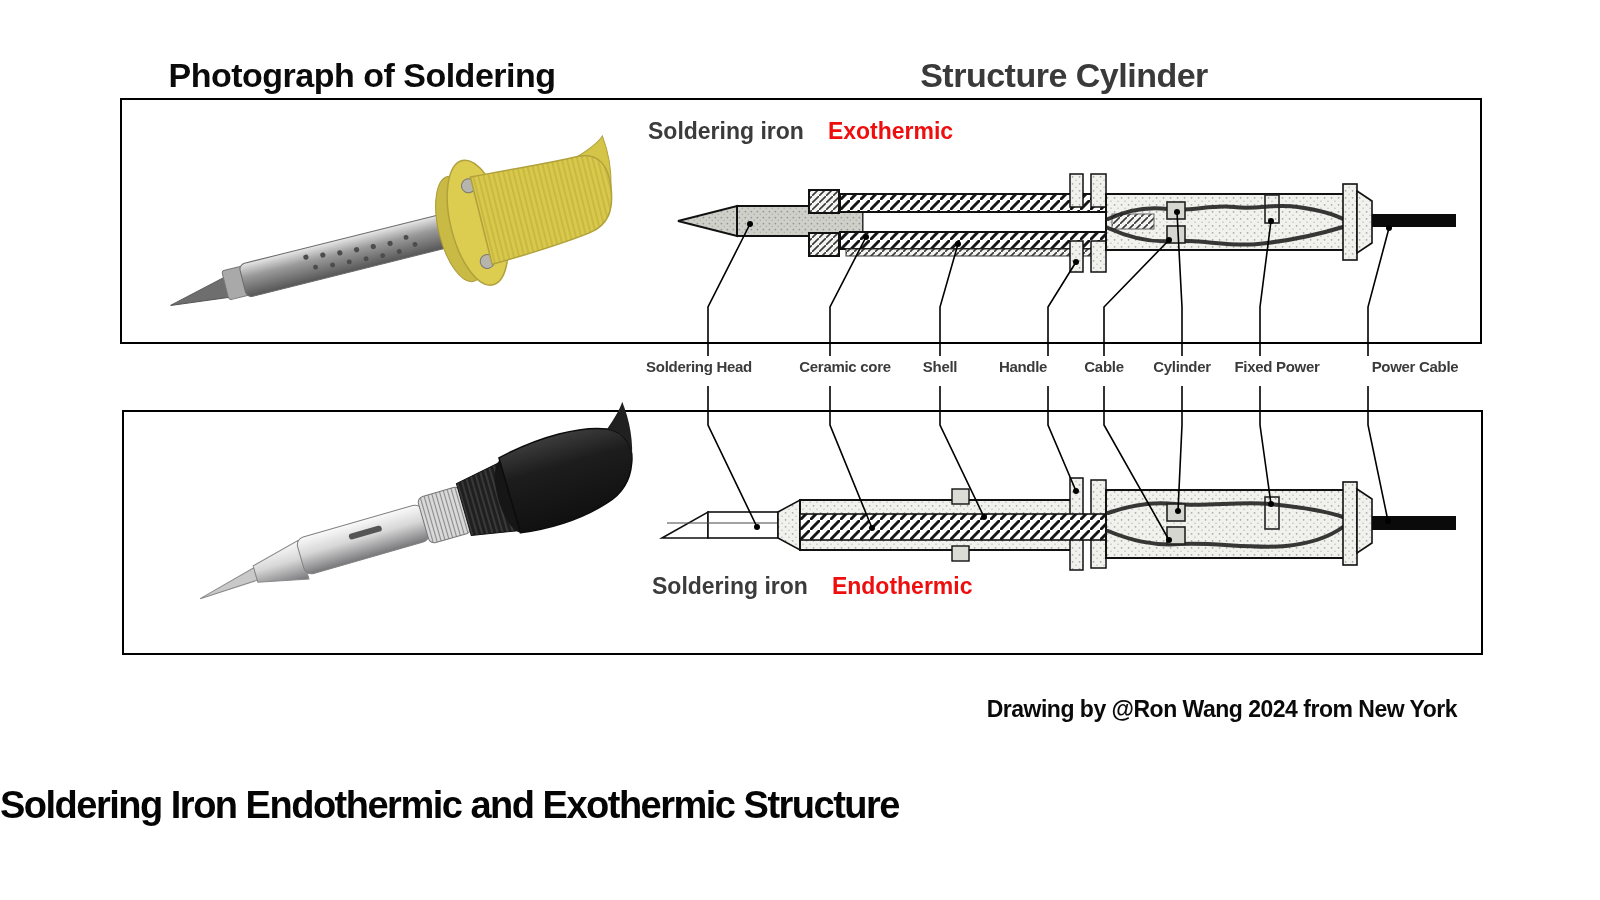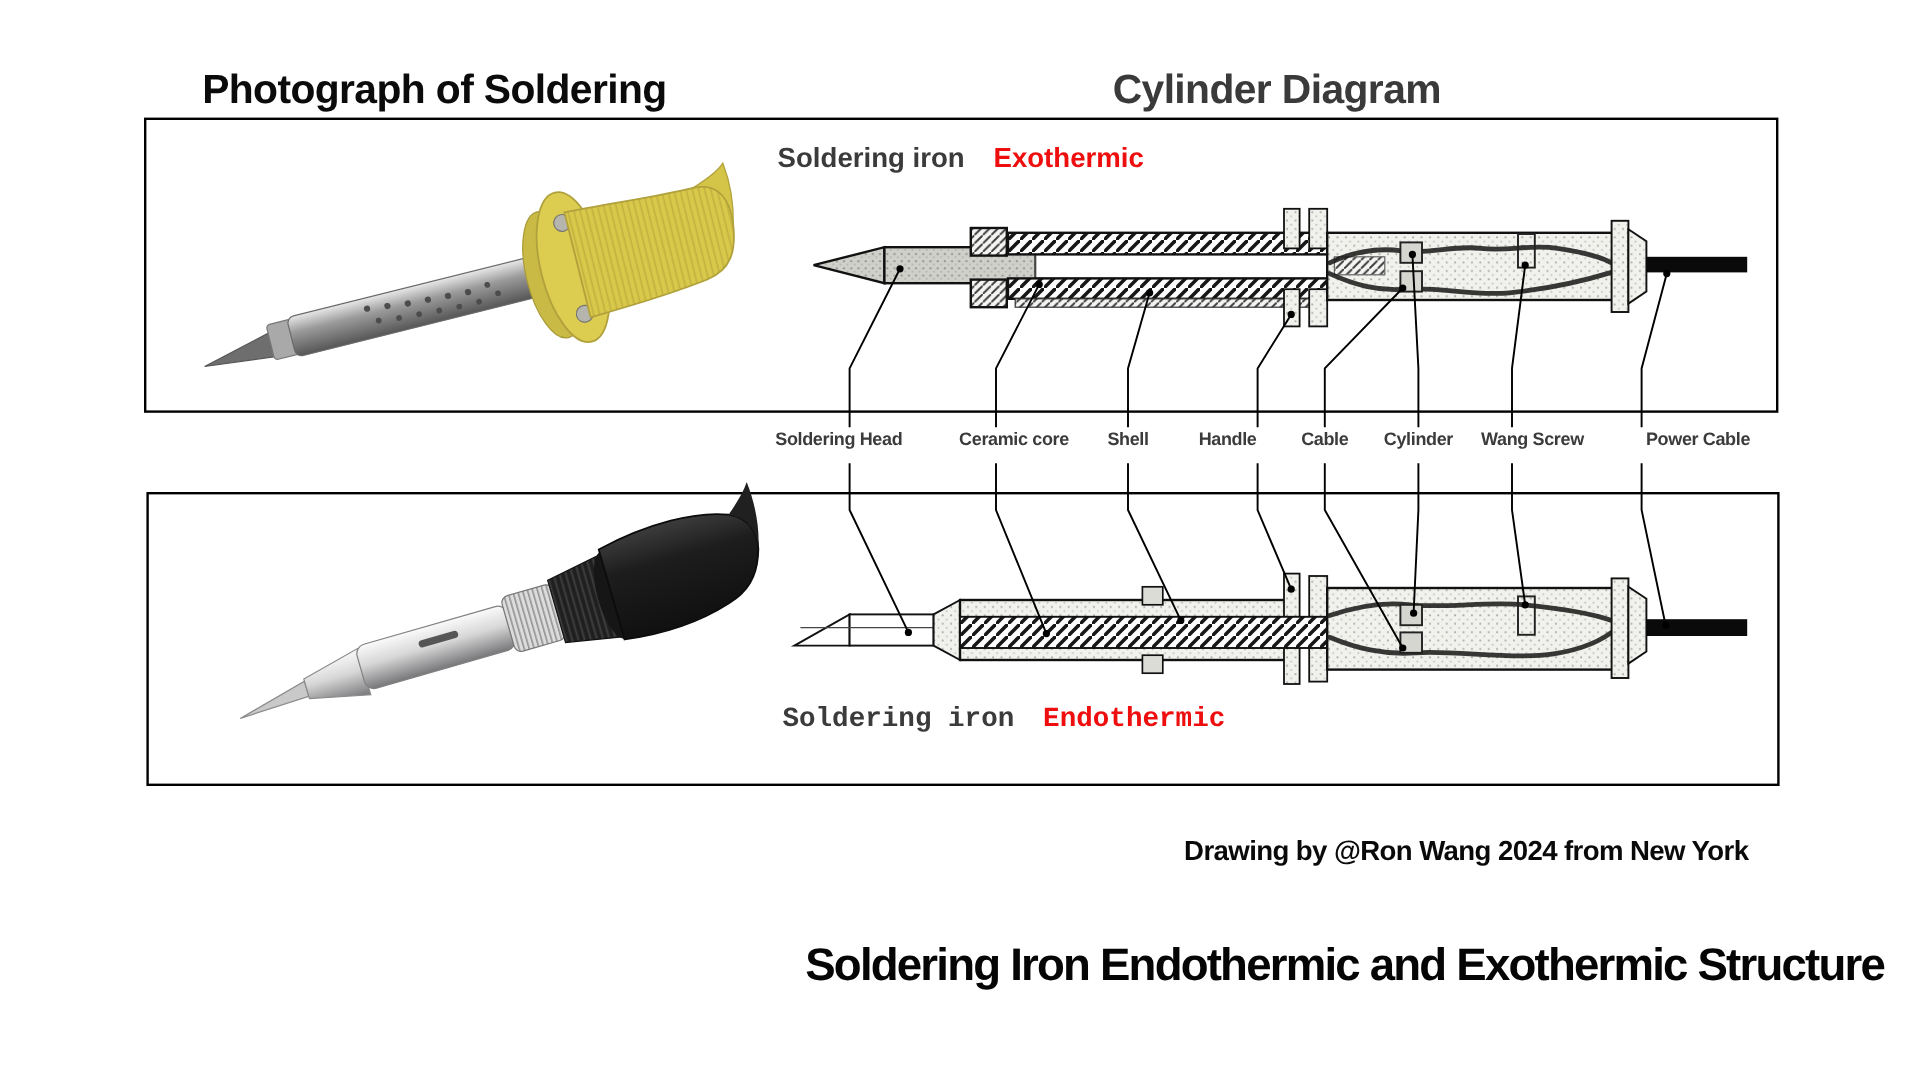--- a/index.html
+++ b/index.html
@@ -9,26 +9,26 @@
   #panel-top{left:120px;top:98px;width:1362px;height:246px;}
   #panel-bottom{left:122px;top:410px;width:1361px;height:245px;}
   .section-title{position:absolute;top:56px;font-size:34px;font-weight:bold;
        letter-spacing:-0.5px;transform:translateX(-50%);white-space:nowrap;}
   #photo-title{left:362px;color:#0b0b0b;}
   #structure-title{left:1064px;color:#3a3a3a;}
   .iron-label{position:absolute;font-size:23px;font-weight:bold;white-space:nowrap;}
   .iron-label .prefix{color:#3b3b3b;margin-right:24px;}
   .iron-label .type{color:#ee0e0e;}
   #exo-label{left:648px;top:118px;}
-  #endo-label{left:652px;top:586px;font-family:Liberation Mono, monospace;}
+  #endo-label{left:652px;top:573px;}
   .part-label{position:absolute;top:358px;font-size:15px;font-weight:bold;color:#3b3b3b;
        transform:translateX(-50%);white-space:nowrap;letter-spacing:-0.3px;}
   #credit{position:absolute;top:696px;right:143px;font-size:23px;font-weight:bold;
        color:#0a0a0a;letter-spacing:-0.5px;}
-  #main-title{position:absolute;top:784px;left:0;width:1570px;text-align:right;
+  #main-title{position:absolute;top:784px;left:0;width:1570px;text-align:left;
        font-size:38px;font-weight:bold;color:#050505;letter-spacing:-1.5px;}
   #diagram-svg{position:absolute;left:0;top:0;}
 </style>
 </head>
 <body>
 
 <div class="panel" id="panel-top"></div>
 <div class="panel" id="panel-bottom"></div>
 
 <svg id="diagram-svg" width="1600" height="900" viewBox="0 0 1600 900">
@@ -208,32 +208,32 @@
     <circle cx="984" cy="517" r="3"></circle>
       <circle cx="1076" cy="491" r="3"></circle>
     <circle cx="1169" cy="540" r="3"></circle>
       <circle cx="1178" cy="511" r="3"></circle>
     <circle cx="1271" cy="504" r="3"></circle>
       <circle cx="1388" cy="521" r="3"></circle>
   </g>
 </svg>
 
 <div class="section-title" id="photo-title">Photograph of Soldering</div>
-<div class="section-title" id="structure-title">Cylinder Diagram</div>
+<div class="section-title" id="structure-title">Structure Cylinder</div>
 
 <div class="iron-label" id="exo-label">
   <span class="prefix">Soldering iron</span><span class="type">Exothermic</span>
 </div>
 <div class="iron-label" id="endo-label">
   <span class="prefix">Soldering iron</span><span class="type">Endothermic</span>
 </div>
 
 <div class="part-label" style="left:699px">Soldering Head</div>
 <div class="part-label" style="left:845px">Ceramic core</div>
 <div class="part-label" style="left:940px">Shell</div>
 <div class="part-label" style="left:1023px">Handle</div>
 <div class="part-label" style="left:1104px">Cable</div>
 <div class="part-label" style="left:1182px">Cylinder</div>
-<div class="part-label" style="left:1277px">Wang Screw</div>
+<div class="part-label" style="left:1277px">Fixed Power</div>
 <div class="part-label" style="left:1415px">Power Cable</div>
 
 <div id="credit">Drawing by @Ron Wang 2024 from New York</div>
 <div id="main-title">Soldering Iron Endothermic and Exothermic Structure</div>
 
 </body></html>

